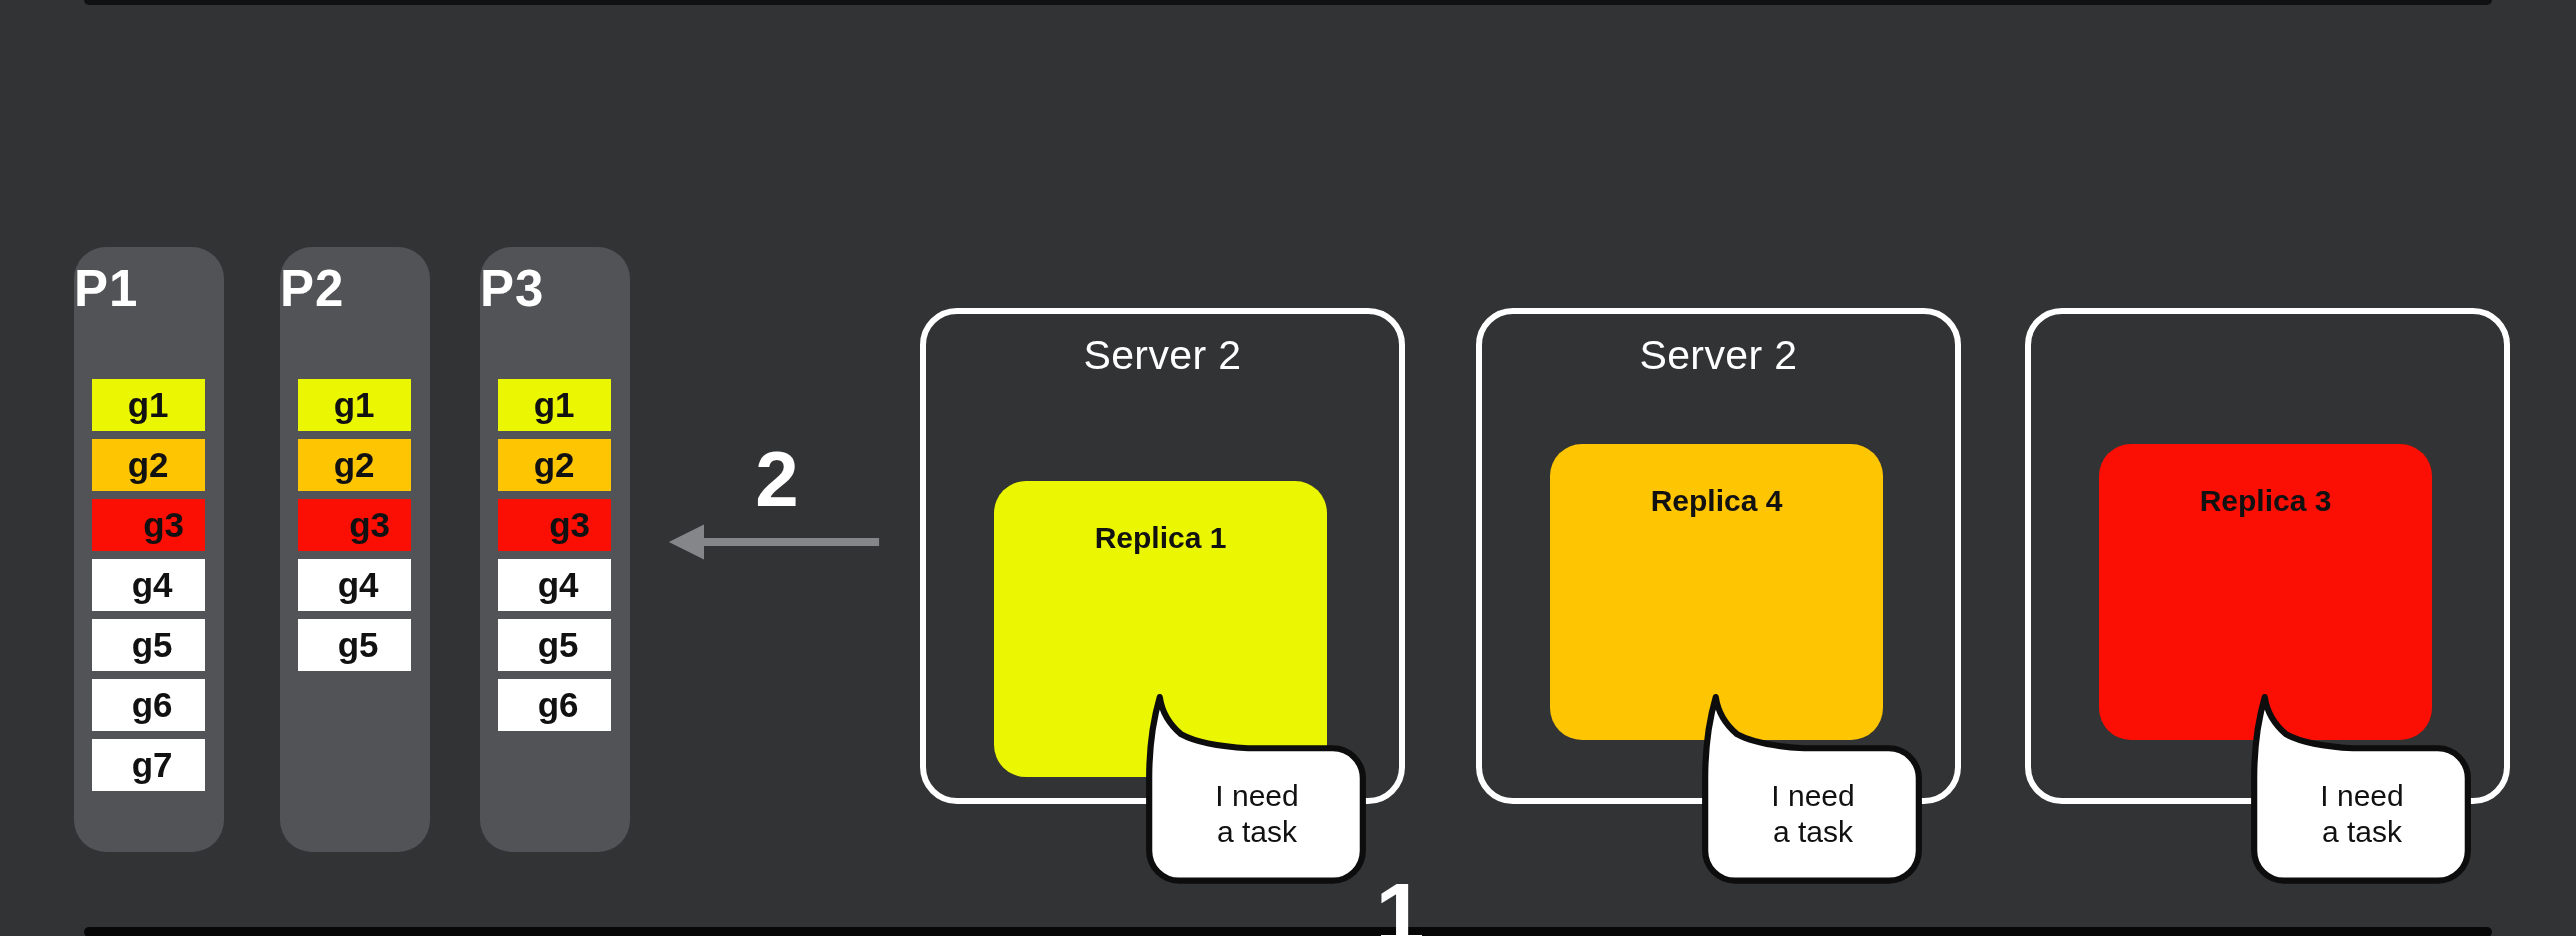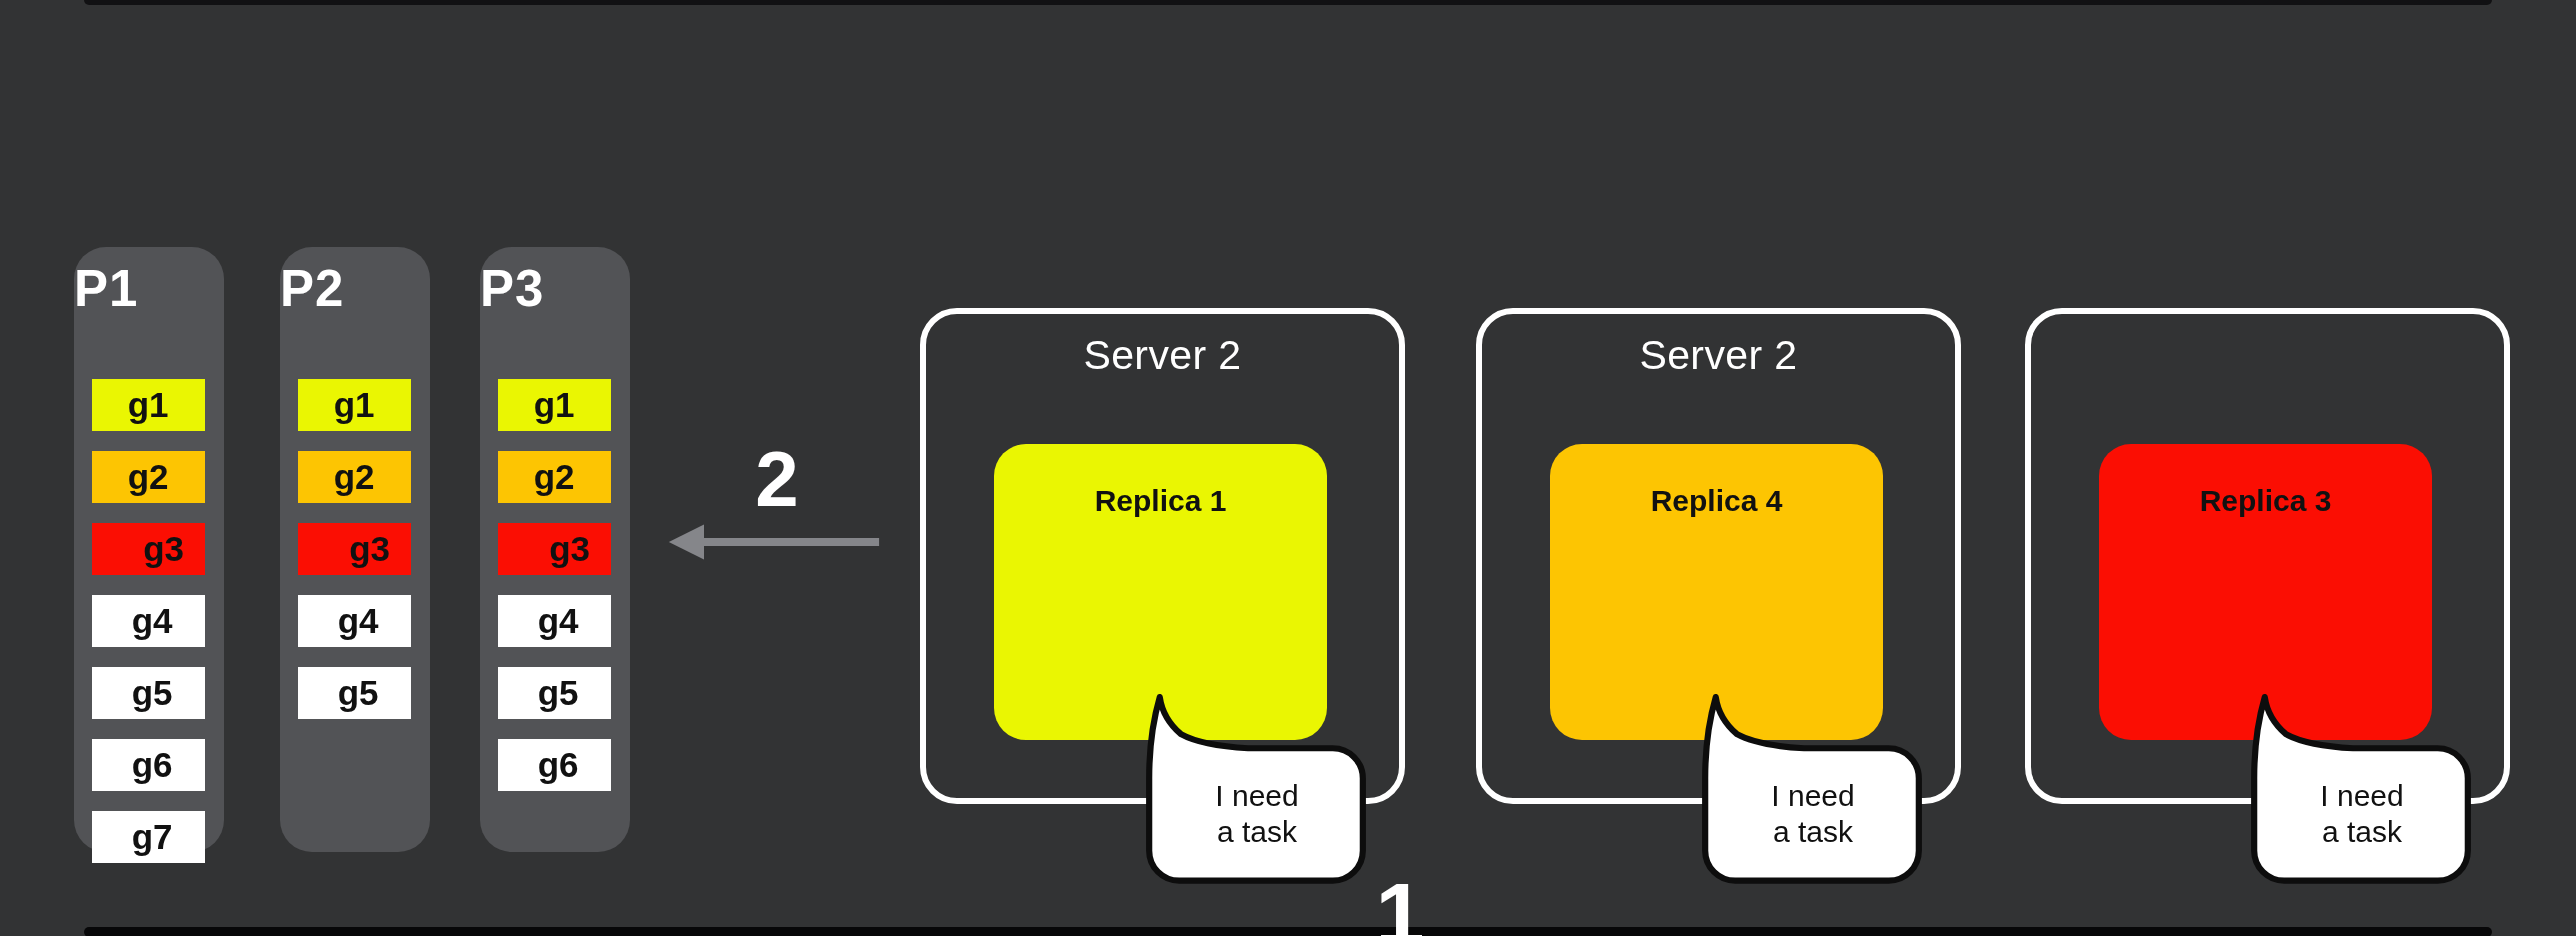--- a/index.html
+++ b/index.html
@@ -23,21 +23,21 @@
     position:absolute;top:247px;width:150px;height:605px;
     background:var(--panel-gray);border-radius:32px;
   }
   .partition-label{
     position:absolute;top:16px;left:0;width:100%;
     text-align:left;color:var(--text-light);
     font-size:51px;font-weight:700;line-height:1;letter-spacing:0.9px;
   }
   .task-list{
     position:absolute;left:17.7px;right:19.4px;top:132px;
-    display:flex;flex-direction:column;gap:20px;
+    display:flex;flex-direction:column;gap:8px;
   }
   .task-cell{
     height:52px;flex:0 0 52px;
     display:flex;align-items:center;justify-content:center;
     color:var(--text-dark);font-size:35px;font-weight:700;
   }
   .task-cell[data-color="yellow"]{background:var(--task-yellow);}
   .task-cell[data-color="orange"]{background:var(--task-orange);}
   .task-cell[data-color="red"]{background:var(--task-red);padding-left:31px;}
   .task-cell[data-color="white"]{background:var(--task-white);padding-left:8px;}
@@ -60,21 +60,21 @@
   }
   .server-title{
     position:absolute;top:19.4px;left:0;width:100%;
     text-align:center;color:var(--text-light);
     font-size:41px;font-weight:500;line-height:1.1;letter-spacing:0.4px;
   }
   .replica{
     position:absolute;left:68px;top:130px;width:333px;height:296px;
     border-radius:32px;z-index:1;
   }
-  .replica[data-color="yellow"]{background:var(--task-yellow);}
+  .replica[data-color="yellow"]{background:var(--task-yellow);margin-top:37px;}
   .replica[data-color="orange"]{background:var(--task-orange);}
   .replica[data-color="red"]{background:var(--task-red);}
   .replica-label{
     position:absolute;top:40px;left:0;width:100%;
     text-align:center;color:var(--text-dark);font-size:30px;font-weight:700;
   }
   .bubble-svg{position:absolute;left:217px;top:375px;z-index:3;}
   .bubble-text{
     position:absolute;left:224px;top:434px;width:214px;height:132px;z-index:4;
     display:flex;flex-direction:column;align-items:center;justify-content:center;

